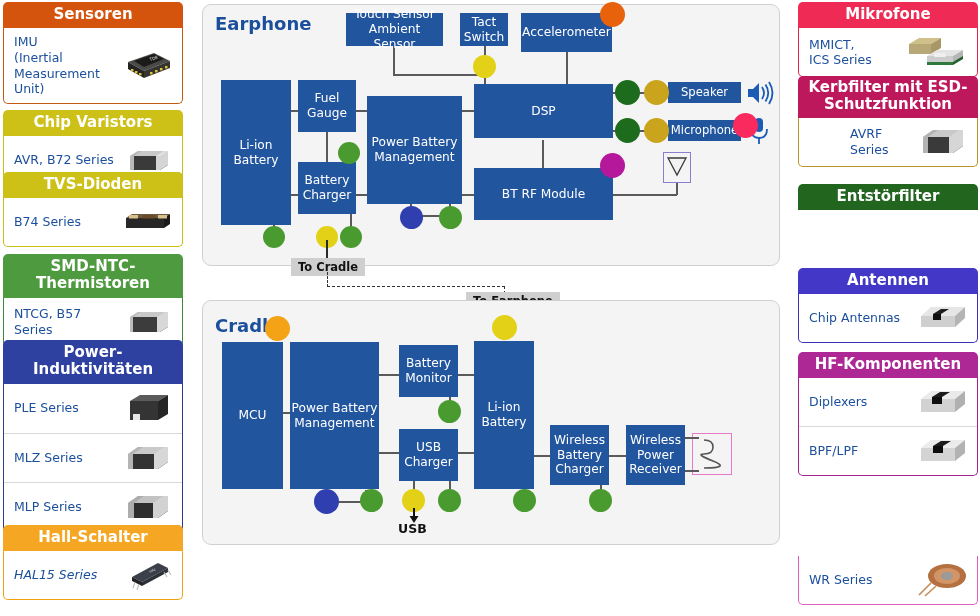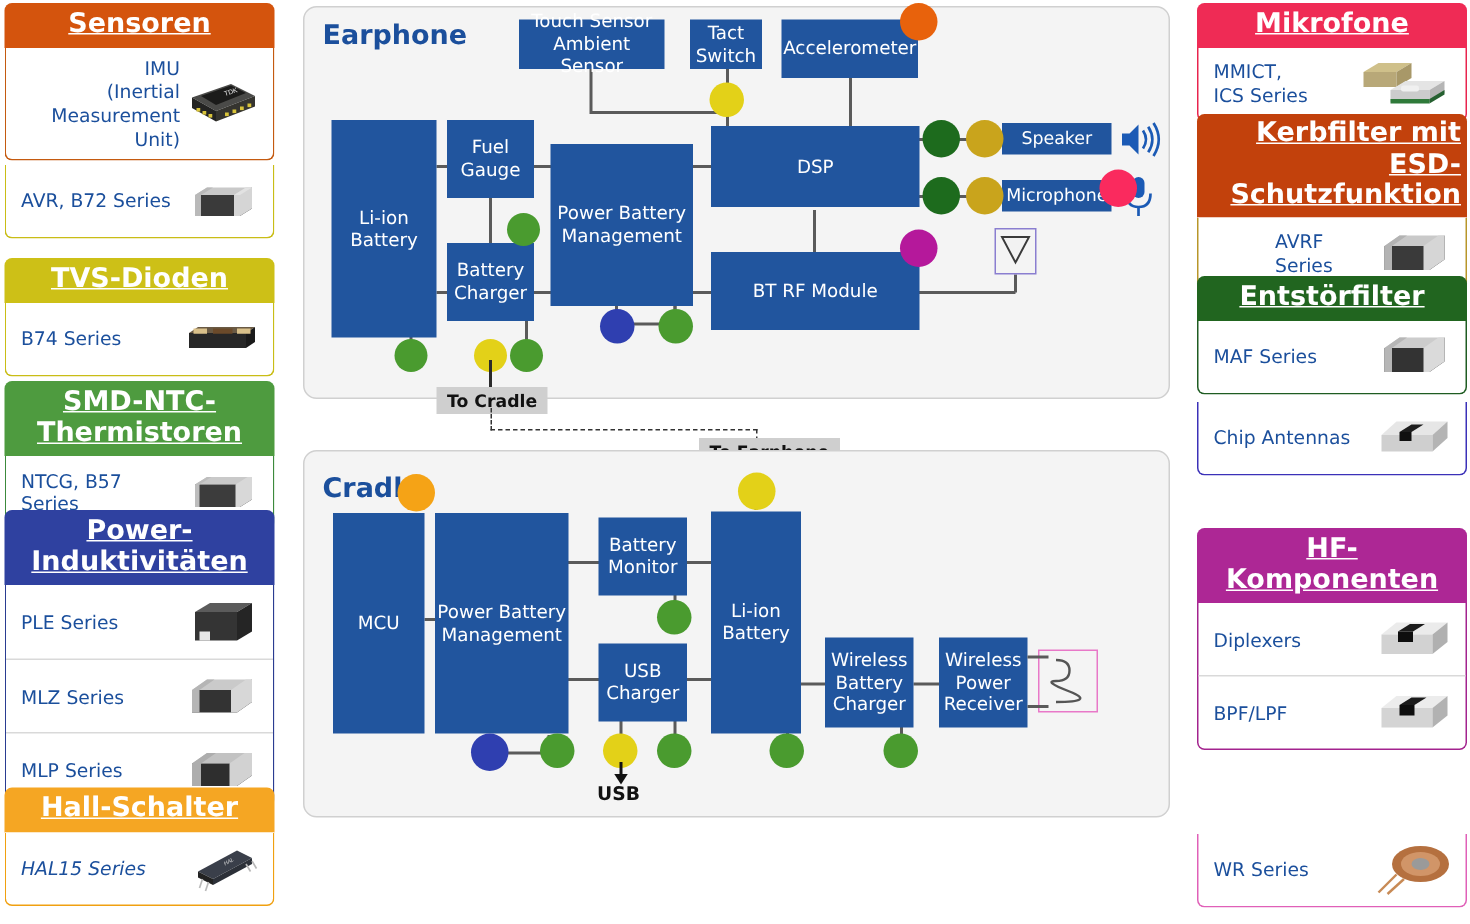--- a/index.html
+++ b/index.html
@@ -8,24 +8,23 @@
     background:#ffffff;
     font-family:"DejaVu Sans","Liberation Sans",sans-serif;
     position:relative;overflow:hidden;
     -webkit-font-smoothing:antialiased;
   }
   .root{position:absolute;inset:0;}
 
   
   .card{position:absolute;width:180px;box-sizing:border-box;}
   .card .hdr{
-    color:#fff;font-size:18px;font-weight:600;text-align:center;
+    color:#fff;font-size:15px;font-weight:600;text-align:center;
     padding:4px 4px 5px;line-height:1.15;
     border-radius:5px 5px 0 0;
-    text-decoration:underline;
   }
   .card .hdr.two{padding:3px 4px 4px;}
   .card .body{
     background:#fff;border:1px solid #b9b9b9;border-top:none;
     border-radius:0 0 5px 5px;
   }
   .row{
     position:relative;display:flex;align-items:center;
     min-height:44px;padding:6px 8px 6px 10px;box-sizing:border-box;
   }
@@ -99,21 +98,21 @@
   svg{display:block;overflow:visible;}
 </style>
 </head>
 <body>
 
 <div class="root">
 
   <div class="card c-sensoren" style="left:3px;top:2px;">
     <div class="hdr" style="background:#d4540d;">Sensoren</div>
     <div class="body">
-      <div class="row" style="min-height:52px;text-align:right;">
+      <div class="row" style="min-height:52px;">
         <div class="lbl">IMU
 (Inertial
 Measurement Unit)</div>
         <div class="thumb">
           <svg width="54" height="36" viewBox="0 0 54 36">
             <polygon points="8,14 34,5 50,13 24,23" fill="#4a4a48"></polygon>
             <polygon points="8,14 24,23 24,30 8,21" fill="#232322"></polygon>
             <polygon points="24,23 50,13 50,20 24,30" fill="#35342f"></polygon>
             <polygon points="14,13 34,6 44,11 24,19" fill="#1b1b1a"></polygon>
             <text x="30" y="13" font-size="4.5" fill="#e8e8e8" font-family="sans-serif" transform="rotate(-17 30 13)">TDK</text>
@@ -126,20 +125,21 @@
                 <rect x="40" y="20" width="2.5" height="2.4"></rect>
               <rect x="45" y="18" width="2.5" height="2.4"></rect>
             </g>
           </svg>
         </div>
       </div>
     </div>
   </div>
 
   <div class="card c-varistor" style="left:3px;top:110px;">
+    <div class="hdr" style="background:#cdc017;">Chip Varistors</div>
     <div class="body">
       <div class="row">
         <div class="lbl">AVR, B72 Series</div>
         <div class="thumb">
           <svg width="54" height="36" viewBox="0 0 54 36">
             <polygon points="10,14 18,9 48,9 40,14" fill="#c9c9c9"></polygon>
             <polygon points="10,14 40,14 40,28 10,28" fill="#3a3a3a"></polygon>
             <polygon points="40,14 48,9 48,23 40,28" fill="#2a2a2a"></polygon>
             <polygon points="10,14 18,9 22,9 14,14 14,28 10,28" fill="#b9b9b9"></polygon>
             <polygon points="36,14 44,9 48,9 48,23 40,28 36,28" fill="#d5d5d5"></polygon>
@@ -268,57 +268,44 @@
             <rect x="22" y="28" width="26" height="3" fill="#2f7a3a"></rect>
             <polygon points="48,28 58,22 58,25 48,31" fill="#256030"></polygon>
             <rect x="29" y="19" width="12" height="4" rx="1.5" fill="#f0f0f0"></rect>
           </svg>
         </div>
       </div>
     </div>
   </div>
 
   <div class="card c-kerb" style="left:798px;top:76px;">
-    <div class="hdr two" style="background:#c2410c;text-align:right;">Kerbfilter mit
+    <div class="hdr two" style="background:#be185d;">Kerbfilter mit
 ESD-Schutzfunktion</div>
     <div class="body">
       <div class="row" style="min-height:46px;">
         <div class="lbl">AVRF Series</div>
         <div class="thumb">
           <svg width="54" height="36" viewBox="0 0 54 36">
             <polygon points="8,13 18,6 48,6 38,13" fill="#c9c9c9"></polygon>
             <polygon points="8,13 38,13 38,29 8,29" fill="#3a3a3a"></polygon>
             <polygon points="38,13 48,6 48,22 38,29" fill="#282828"></polygon>
             <polygon points="8,13 18,6 23,6 13,13 13,29 8,29" fill="#b3b3b3"></polygon>
             <polygon points="34,13 44,6 48,6 48,22 38,29 34,29" fill="#d6d6d6"></polygon>
           </svg>
         </div>
       </div>
     </div>
   </div>
 
   <div class="card c-entstoer" style="left:798px;top:184px;">
     <div class="hdr" style="background:#21651f;">Entstörfilter</div>
-    <div class="body">
-      <div class="row" style="min-height:46px;">
-        <div class="lbl">MAF Series</div>
-        <div class="thumb">
-          <svg width="54" height="36" viewBox="0 0 54 36">
-            <polygon points="8,12 18,5 48,5 38,12" fill="#cccccc"></polygon>
-            <polygon points="8,12 38,12 38,28 8,28" fill="#333"></polygon>
-            <polygon points="38,12 48,5 48,21 38,28" fill="#222"></polygon>
-            <polygon points="8,12 18,5 23,5 13,12 13,28 8,28" fill="#b6b6b6"></polygon>
-            <polygon points="34,12 44,5 48,5 48,21 38,28 34,28" fill="#dadada"></polygon>
-          </svg>
-        </div>
-      </div>
-    </div>
   </div>
 
   <div class="card c-ant" style="left:798px;top:268px;">
+    <div class="hdr" style="background:#4237c6;">Antennen</div>
     <div class="body">
       <div class="row" style="min-height:46px;">
         <div class="lbl">Chip Antennas</div>
         <div class="thumb">
           <svg width="54" height="36" viewBox="0 0 54 36">
             <polygon points="6,16 16,7 50,7 40,16" fill="#e6e6e6"></polygon>
             <polygon points="6,16 40,16 40,27 6,27" fill="#cfcfcf"></polygon>
             <polygon points="40,16 50,7 50,18 40,27" fill="#b4b4b4"></polygon>
             <polygon points="18,14 26,9 34,9 26,14" fill="#1e1e1e"></polygon>
             <rect x="18" y="14" width="8" height="6" fill="#101010"></rect>

